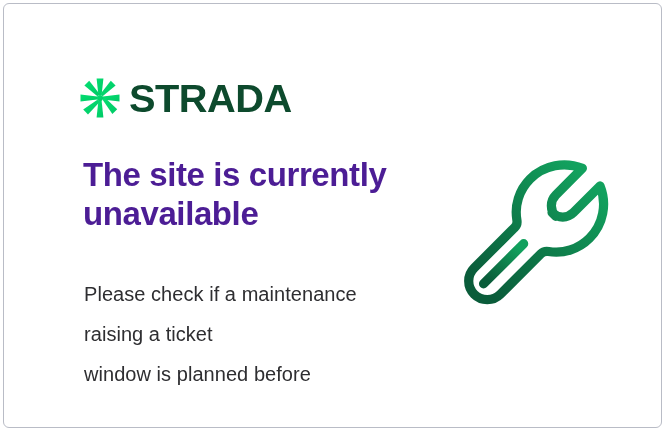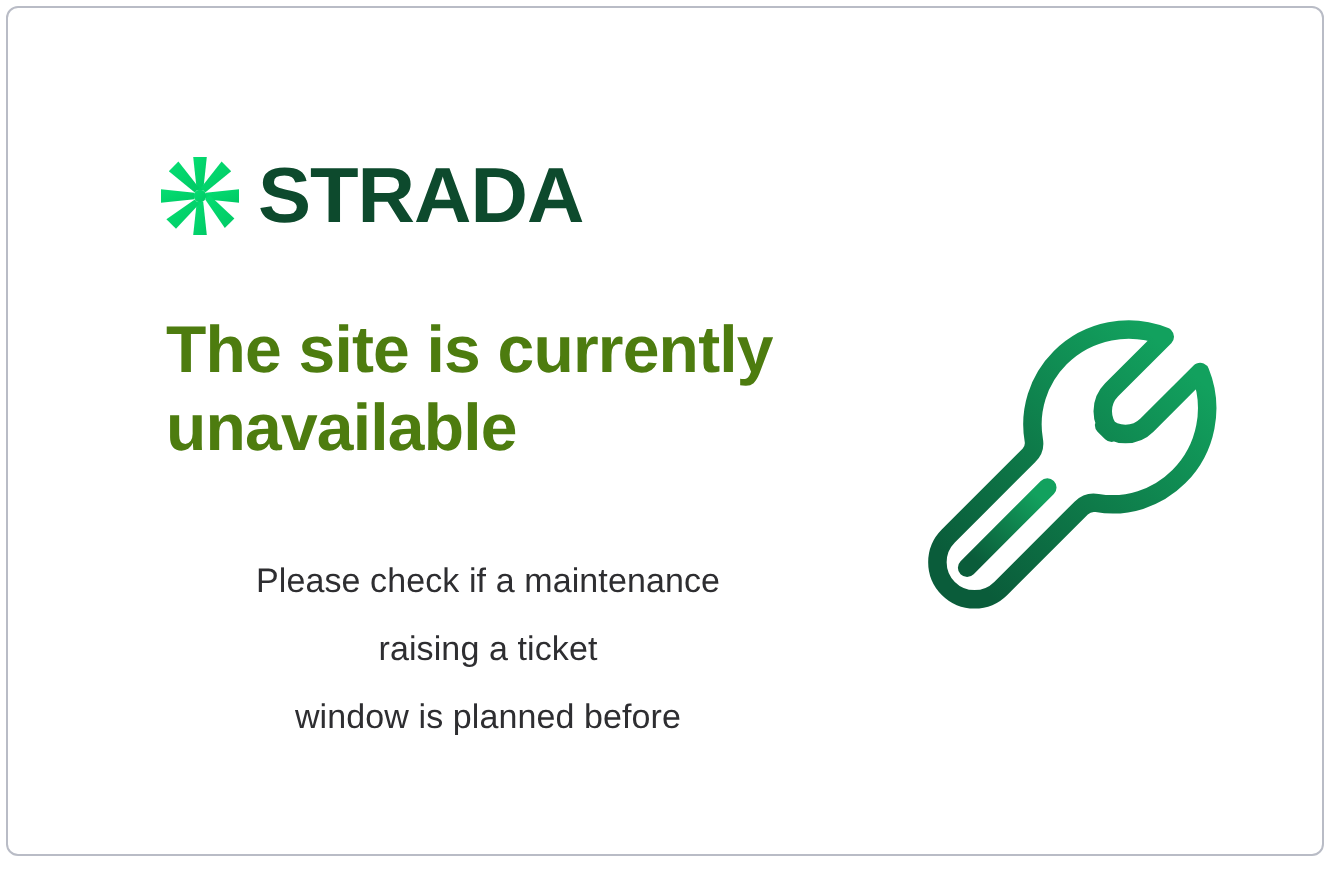--- a/index.html
+++ b/index.html
@@ -71,37 +71,36 @@
     position: absolute;
     left: 79px;
     top: 152px;
     width: 340px;
     margin: 0;
     font-family: "Liberation Sans", sans-serif;
     font-size: 33px;
     font-weight: bold;
     line-height: 1.17;
     letter-spacing: -0.4px;
-    color: #4d7c0f;
+    color: #4c1d95;
   }
 
   
   .body-copy {
     position: absolute;
     left: 80px;
     top: 270px;
     width: 320px;
     margin: 0;
     font-family: "Liberation Sans", sans-serif;
-    font-size: 17px;
+    font-size: 20px;
     font-weight: normal;
     line-height: 2.0;
     letter-spacing: 0.05px;
     color: #2e2e31;
-    text-align: center;
   }
   .body-copy .line {
     display: block;
     white-space: nowrap;
   }
 
   
   .illustration {
     position: absolute;
     left: 452px;

